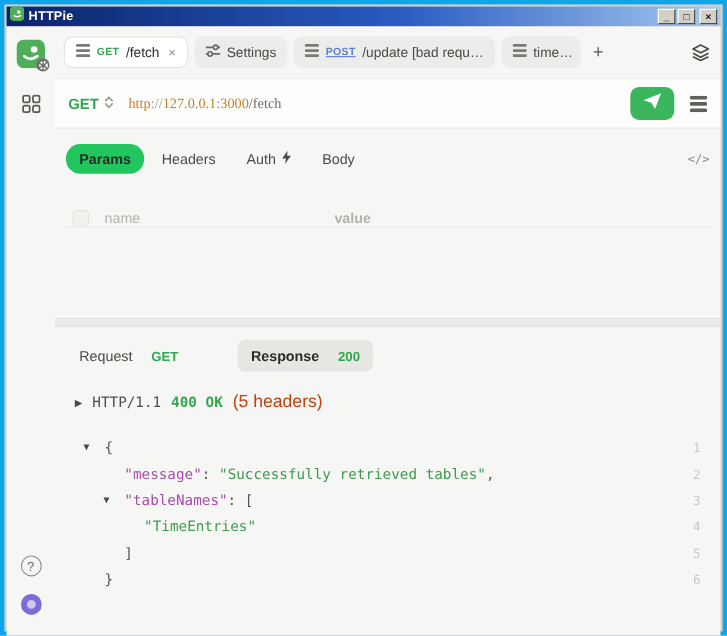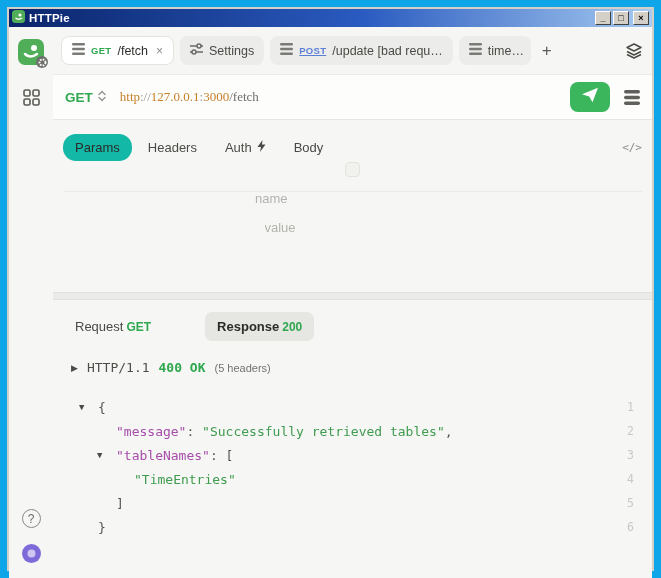--- a/index.html
+++ b/index.html
@@ -1,17 +1,17 @@
 <!DOCTYPE html>
 <html><head>
 <meta charset="utf-8">
 <style>
   * { margin:0; padding:0; box-sizing:border-box; }
   body { width:661px; height:578px; font-family:"Liberation Sans", sans-serif; background:#d4d0c8; }
-  .window { width:661px; height:578px; background:#d4d0c8; border:7px solid #0ea5e9; padding:2px; }
+  .window { width:661px; height:578px; background:#d4d0c8; border:4px solid #0ea5e9; padding:2px; }
 
   
   .titlebar { height:18px; background:linear-gradient(90deg,#0a246a 0%,#2a5bc0 55%,#a6caf0 100%);
               display:flex; align-items:center; padding:0 3px; gap:4px; }
   .titlebar-title { color:#fff; font-weight:bold; font-size:11.5px; letter-spacing:.2px; }
   .tb-controls { margin-left:auto; display:flex; gap:2px; }
   .tb-btn { width:16px; height:14px; background:#d4d0c8; border:1px solid;
             border-color:#ffffff #404040 #404040 #ffffff; font-size:9px; font-weight:bold;
             text-align:center; line-height:12px; color:#000; cursor:default; }
   .tb-btn.close { margin-left:2px; }
@@ -52,45 +52,45 @@
   .u-amber { color:#c6802a; } .u-sep { color:#9a9a96; } .u-path { color:#6d6d69; }
   .send-btn { width:40px; height:30px; border-radius:8px; background:#3cb65c; display:flex;
               align-items:center; justify-content:center; }
   .dbstack-btn { display:flex; align-items:center; padding:0 2px; }
 
   
   .request-pane { height:172px; padding:12px 10px 0; }
   .reqtabs { display:flex; align-items:center; gap:4px; height:30px; }
   .reqtab { padding:6px 12px; border-radius:7px; font-size:13px; color:#4a4a46; display:flex;
             gap:5px; align-items:center; }
-  .reqtab.active { background:#14b8a6; font-weight:normal; color:#2b2b29;border-radius:13px; }
+  .reqtab.active { background:#22c55e; font-weight:bold; color:#2b2b29;border-radius:13px; }
   .code-toggle { margin-left:auto; color:#8a8a86; font-size:11px; font-family:"DejaVu Sans Mono", monospace; }
-  .params-header { display:flex; align-items:center; height:30px; 
-                   border-bottom:1px solid #ebebe8; padding:0 6px; gap:14px;flex-direction:column; }
+  .params-header { display:flex; align-items:flex-end; height:30px; margin-top:18px;
+                   border-bottom:1px solid #ebebe8; padding:0 6px; gap:14px; }
   .checkbox { width:15px; height:15px; border-radius:4px; background:#f1f1ee; border:1px solid #e3e3e0; flex:none; }
   .ph-input { border:none; outline:none; background:transparent; font-size:13px; color:#4a4a46;
               font-family:"Liberation Sans", sans-serif; }
   .ph-input::placeholder { color:#b3b3ae; }
-  .ph-name { width:195px; } .ph-value { flex:1; }
+  .ph-name { width:195px; } .ph-value { flex:1;font-weight:bold; }
 
   .divider { height:8px; background:#ebebe9; border-top:1px solid #e1e1de; border-bottom:1px solid #e1e1de; }
 
   
   .response-pane { flex:1; padding:10px 10px 0; }
   .resptabs { display:flex; align-items:center; gap:6px; height:32px; }
   .resptab { padding:7px 12px; border-radius:7px; font-size:13px; color:#4a4a46; display:flex;
-             gap:3px; align-items:baseline; }
+             gap:17px; align-items:baseline; }
   .resptab.active { background:#e6e6e3; color:#2b2b29;margin-left:36px; }
   .resptab.active .rt-label { font-weight:bold; }
   .rt-green { color:#2fa84f; font-weight:bold; font-size:12px; }
   .status-line { margin-top:18px; display:flex; align-items:center; gap:9px; padding-left:8px; }
   .tri { color:#4a4a46; font-size:9px; }
   .proto { font-family:"DejaVu Sans Mono", monospace; font-size:13px; color:#4f4f4a; }
   .status-ok { font-family:"DejaVu Sans Mono", monospace; font-size:13px; font-weight:bold; color:#2fa84f; }
-  .hdr-count { color:#737373; font-size:11px; }
+  .hdr-count { color:#c2410c; font-size:16px; }
 
   .json-view { margin-top:20px; font-family:"DejaVu Sans Mono", monospace; font-size:13px; }
   .json-line { display:flex; align-items:center; height:24px; padding-left:16px; white-space:pre; }
   .ind { flex:none; } .ind1 { width:18px; } .ind2 { width:36px; }
   .arrow-slot { width:19px; flex:none; color:#4a4a46; font-size:9px; }
   .arrow-slot.empty { visibility:hidden; }
   .jkey { color:#a64dab; } .jstr { color:#3f9b4f; } .jpunc { color:#55554f; }
   .lnum { margin-left:auto; width:20px; text-align:right; margin-right:8px; color:#c9c9c4; font-size:11.5px; flex:none; }
 </style>
 </head>

